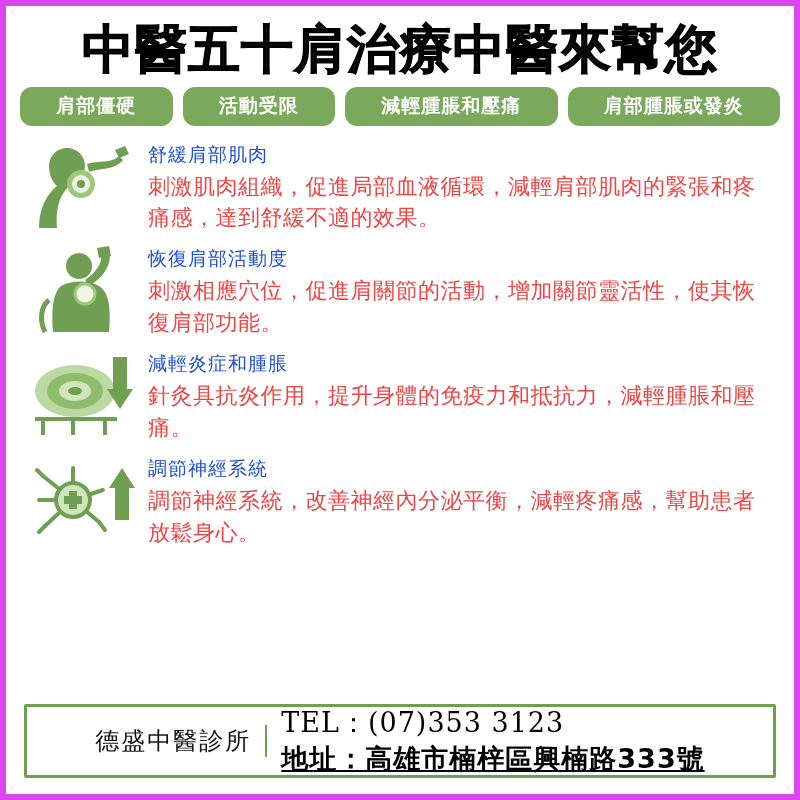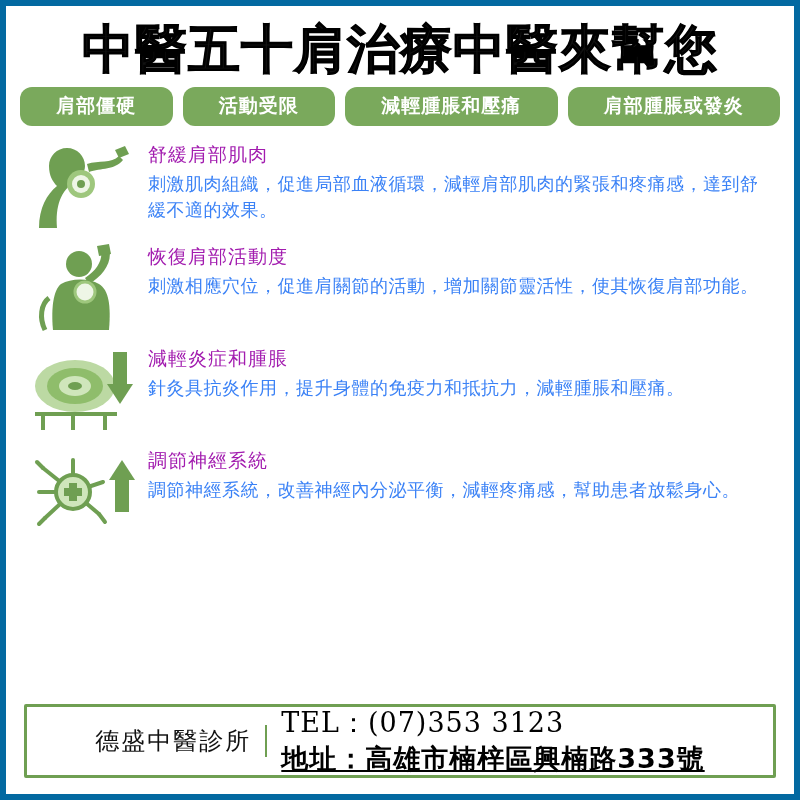--- a/index.html
+++ b/index.html
@@ -11,21 +11,21 @@
     height: 800px;
     background: #ffffff;
     font-family: "DejaVu Sans", sans-serif;
     overflow: hidden;
   }
   .page {
     position: relative;
     width: 800px;
     height: 800px;
     box-sizing: border-box;
-    border: 6px solid #0369a1;
+    border: 6px solid #d946ef;
     background: #ffffff;
   }
 
   
   .title {
     text-align: center;
     font-family: "DejaVu Sans", sans-serif;
     font-weight: bold;
     font-size: 52px;
     line-height: 1.05;
@@ -70,29 +70,29 @@
     height: 92px;
     display: flex;
     align-items: center;
     justify-content: center;
   }
   .row-text {
     padding-left: 6px;
     padding-top: 2px;
   }
   .row-title {
-    color: #a21caf;
+    color: #1d4ed8;
     font-size: 19px;
     font-weight: normal;
     letter-spacing: 1px;
     margin-bottom: 3px;
   }
   .row-body {
-    color: #3b82f6;
-    font-size: 18px;
+    color: #ef4444;
+    font-size: 22px;
     line-height: 1.45;
     letter-spacing: 0.5px;
   }
 
   
   .footer {
     position: absolute;
     left: 18px;
     right: 18px;
     bottom: 16px;

